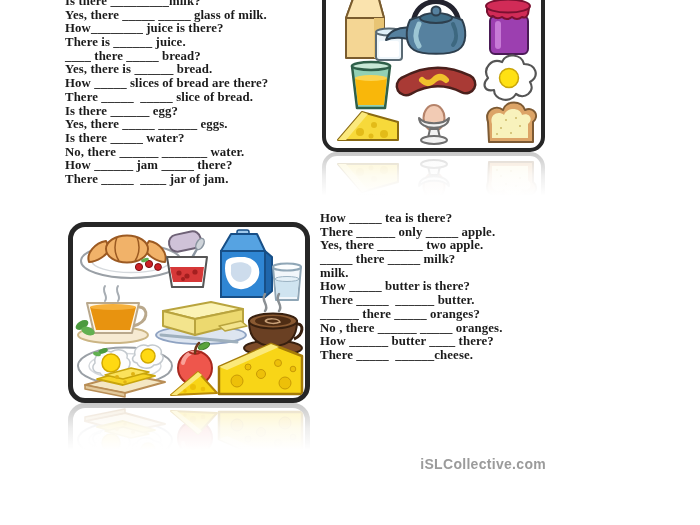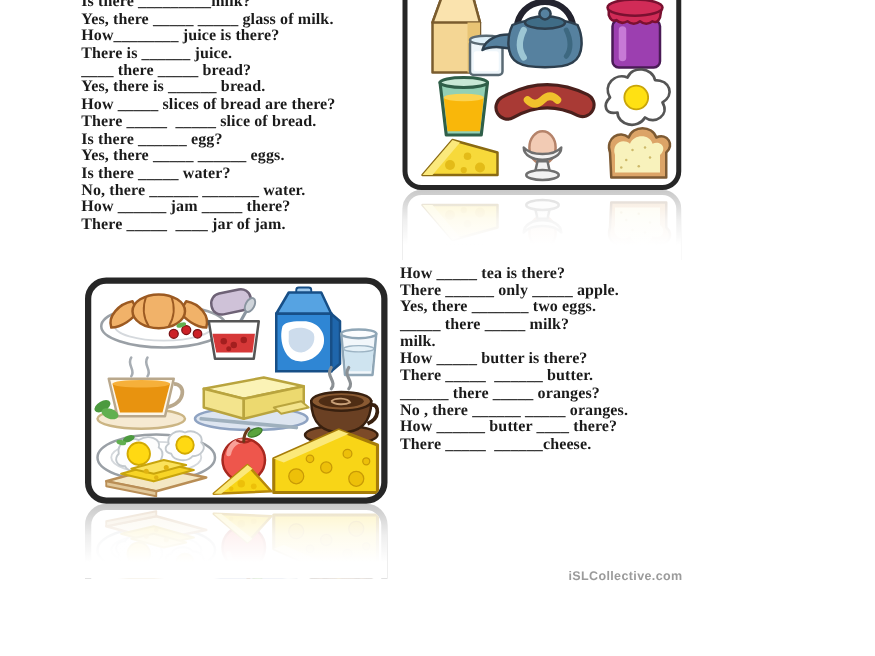--- a/index.html
+++ b/index.html
@@ -27,21 +27,21 @@
   .reflection { position:absolute; overflow:hidden; }
   #refl-tr { left:322px; top:152px; width:223px; height:56px; }
   #refl-bl { left:68px;  top:403px; width:242px; height:60px; }
   .refl-inner { position:absolute; left:0; top:0; transform:scaleY(-1); opacity:0.42; }
   .reflection::after { content:""; position:absolute; inset:0;
      background:linear-gradient(to bottom, rgba(255,255,255,0.40) 0%,
                 rgba(255,255,255,0.82) 42%, #ffffff 78%); }
 
   .footer { position:absolute; left:420px; top:456px; width:126px; text-align:right;
             font-family:"Liberation Sans", sans-serif; font-weight:bold;
-            font-size:10px; color:#9b9b9b; letter-spacing:0.3px; }
+            font-size:14px; color:#9b9b9b; letter-spacing:0.3px; }
   svg { display:block; }
 </style>
 </head>
 <body>
 
 <div class="slide">
 
   <div class="ex" id="ex-top-left">
     <div class="line">Is there _________milk?</div>
     <div class="line">Yes, there _____ _____ glass of milk.</div>
@@ -262,21 +262,21 @@
         <svg width="232" height="171" viewBox="0 0 232 171">
             <use href="#bl-art"></use>
           </svg>
       </div>
     </div>
   </div>
 
   <div class="ex" id="ex-bottom-right">
     <div class="line">How _____ tea is there?</div>
     <div class="line">There ______ only _____ apple.</div>
-    <div class="line">Yes, there _______ two eggs.</div>
+    <div class="line">Yes, there _______ two apple.</div>
     <div class="line">_____ there _____ milk?</div>
     <div class="line">milk.</div>
     <div class="line">How _____ butter is there?</div>
     <div class="line">There _____  ______ butter.</div>
     <div class="line">______ there _____ oranges?</div>
     <div class="line">No , there ______ _____ oranges.</div>
     <div class="line">How ______ butter ____ there?</div>
     <div class="line">There _____  ______cheese.</div>
   </div>
 

